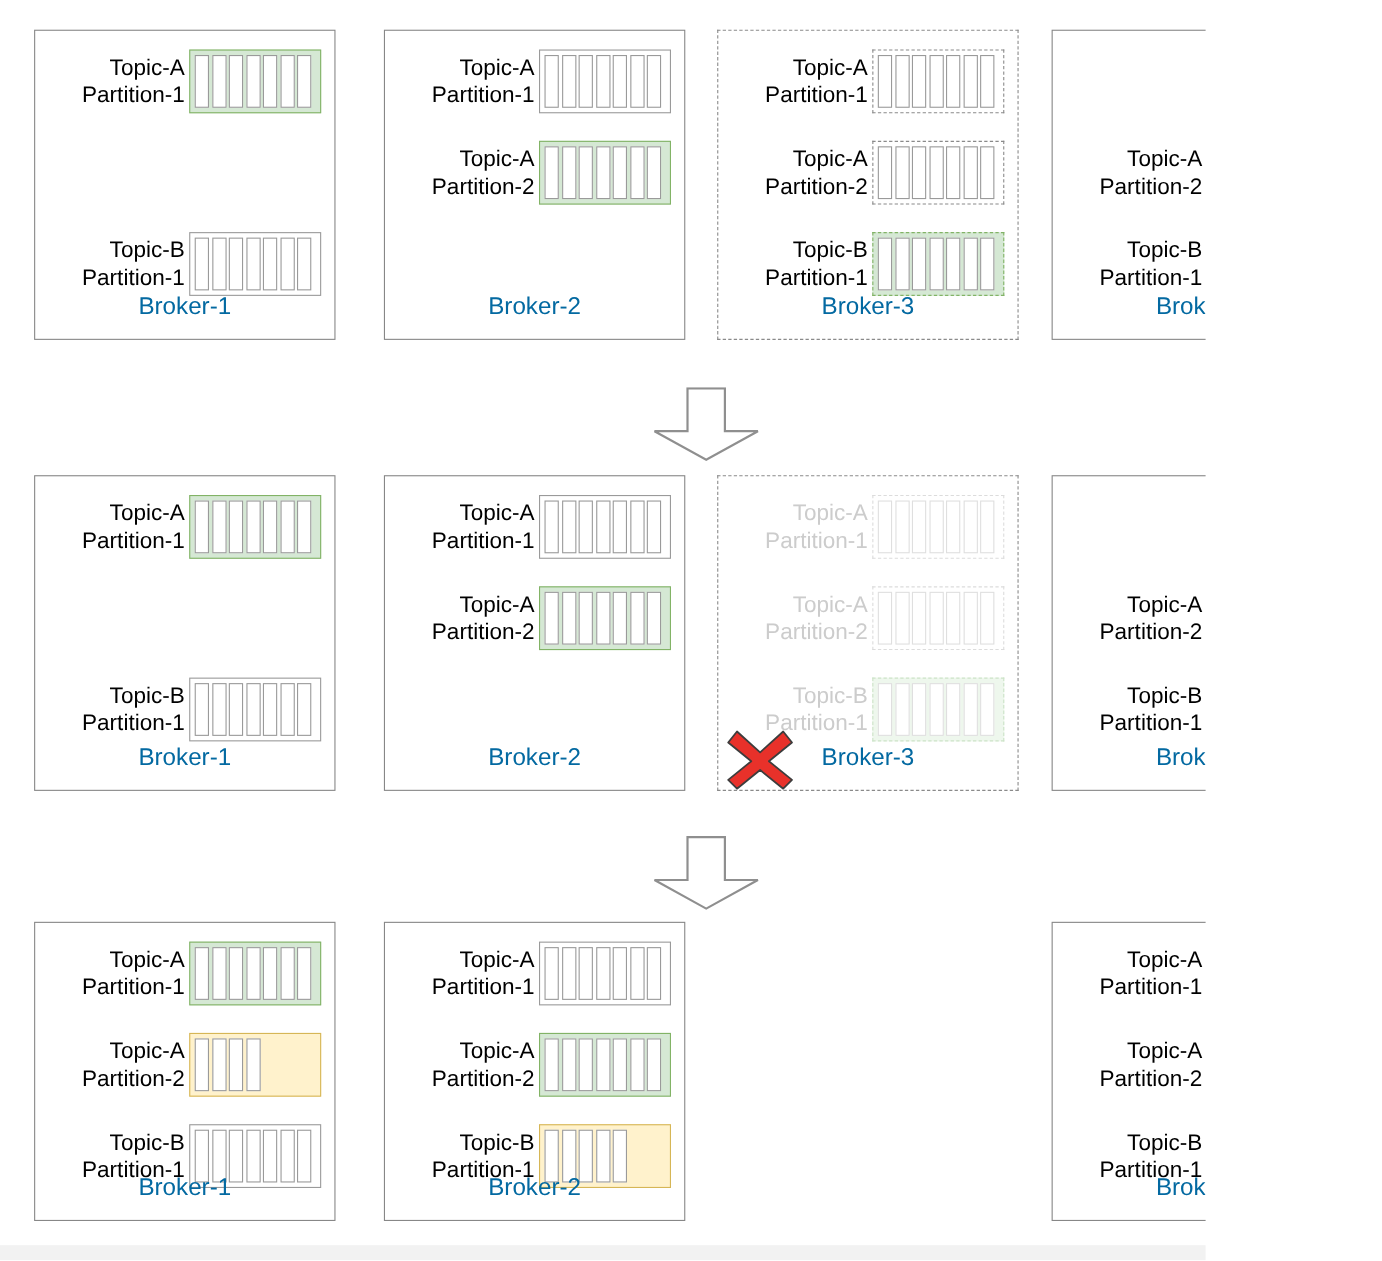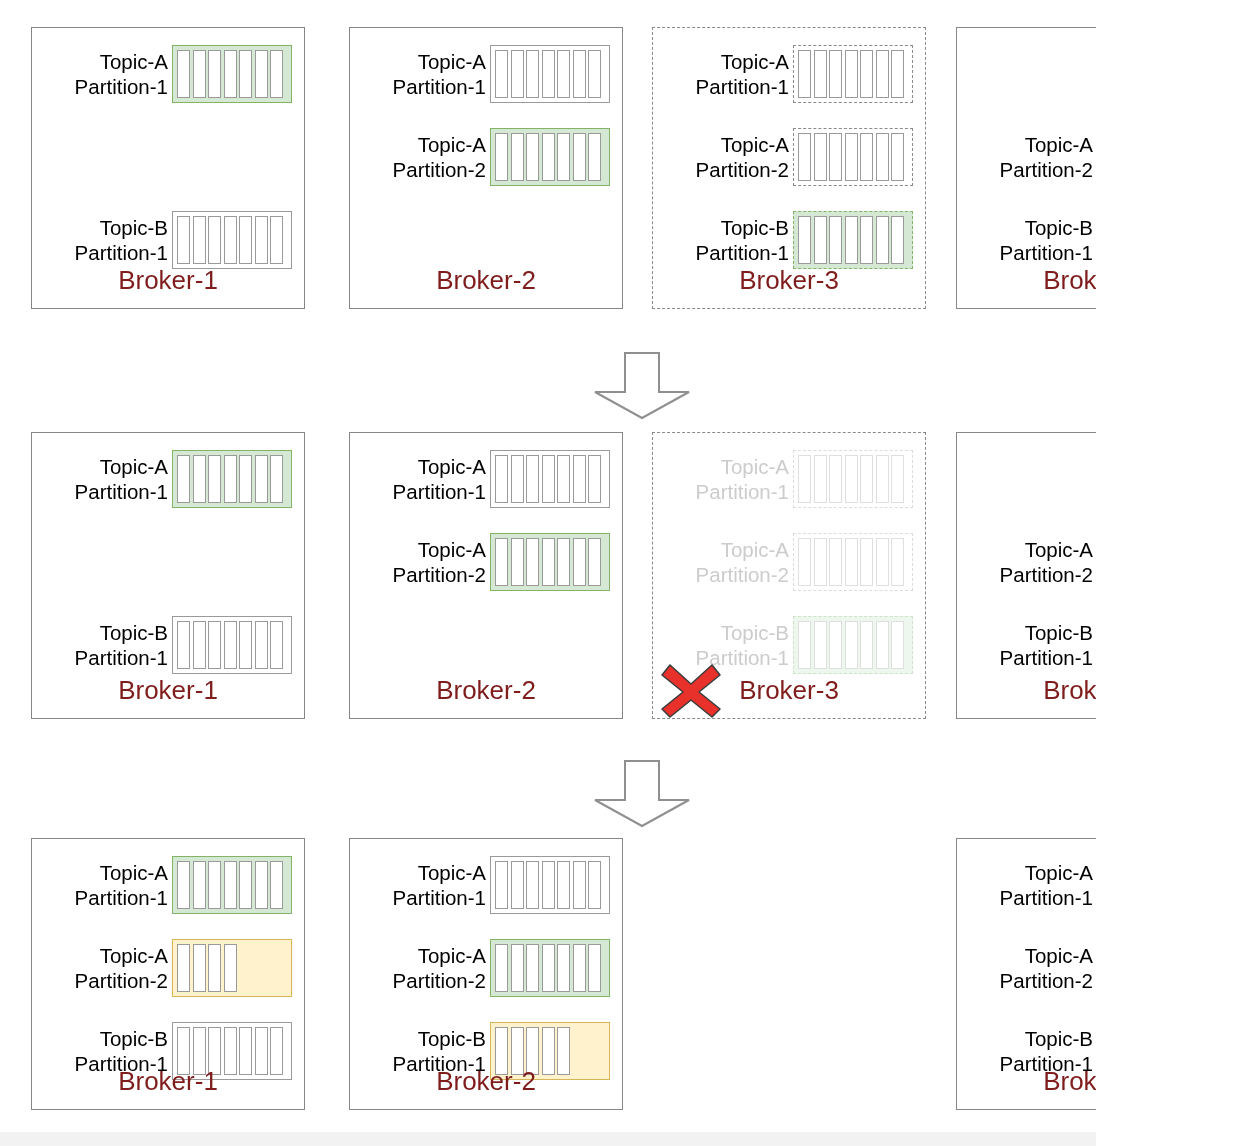--- a/index.html
+++ b/index.html
@@ -32,22 +32,22 @@
     border: 1.6px solid #878787;
   }
   .broker.dashed {
     border: 1.6px dashed #8a8a8a;
   }
   .broker-label {
     position: absolute;
     left: 0;
     width: 100%;
     text-align: center;
-    font-size: 26px;
-    color: #7f1d1d;
+    font-size: 22px;
+    color: #0369a1;
     letter-spacing: 0px;
     white-space: nowrap;
   }
 
   
   .partition {
     position: absolute;
     display: flex;
     align-items: center;
     justify-content: flex-end;

